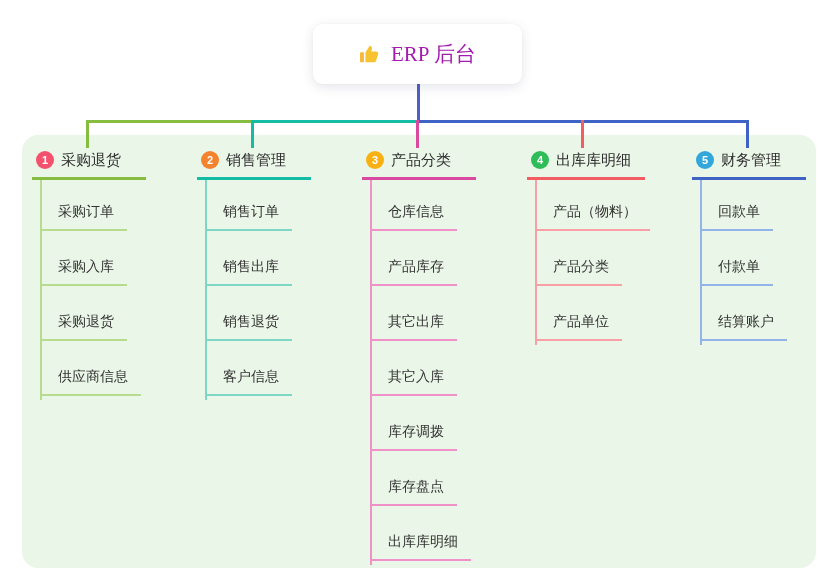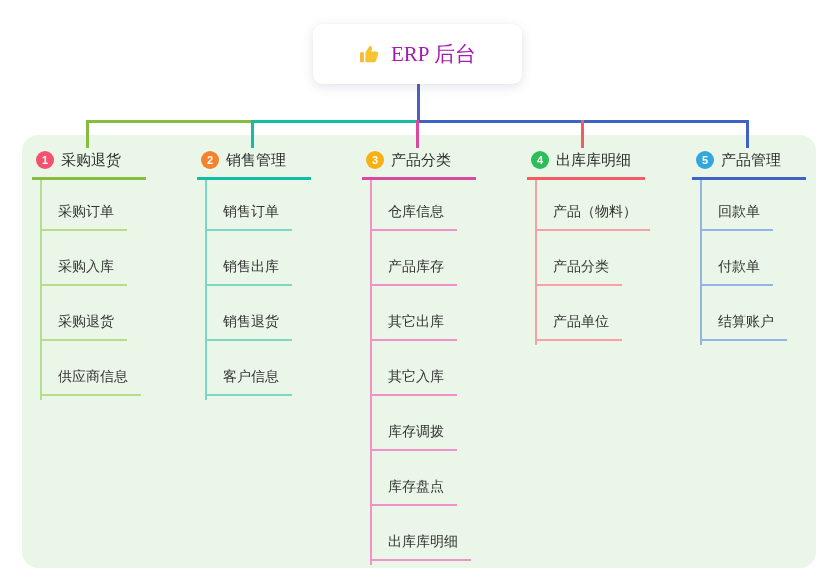--- a/index.html
+++ b/index.html
@@ -83,16 +83,16 @@
       <div class="branch" style="left: 362px;"><div class="branch-header" style="border-bottom-color: rgb(217, 73, 159);">
           <span class="badge" style="background: rgb(249, 176, 19);">3</span>
           <span class="label">产品分类</span>
         </div><div class="trunk" style="background: rgb(240, 146, 200); height: 385px;"></div><div class="child" style="top: 51px;"><span class="child-label" style="border-bottom-color: rgb(240, 146, 200);">仓库信息</span></div><div class="child" style="top: 106px;"><span class="child-label" style="border-bottom-color: rgb(240, 146, 200);">产品库存</span></div><div class="child" style="top: 161px;"><span class="child-label" style="border-bottom-color: rgb(240, 146, 200);">其它出库</span></div><div class="child" style="top: 216px;"><span class="child-label" style="border-bottom-color: rgb(240, 146, 200);">其它入库</span></div><div class="child" style="top: 271px;"><span class="child-label" style="border-bottom-color: rgb(240, 146, 200);">库存调拨</span></div><div class="child" style="top: 326px;"><span class="child-label" style="border-bottom-color: rgb(240, 146, 200);">库存盘点</span></div><div class="child" style="top: 381px;"><span class="child-label" style="border-bottom-color: rgb(240, 146, 200);">出库库明细</span></div></div>
       <div class="branch" style="left: 527px;"><div class="branch-header" style="border-bottom-color: rgb(242, 93, 100);">
           <span class="badge" style="background: rgb(46, 189, 89);">4</span>
           <span class="label">出库库明细</span>
         </div><div class="trunk" style="background: rgb(248, 160, 165); height: 165px;"></div><div class="child" style="top: 51px;"><span class="child-label" style="border-bottom-color: rgb(248, 160, 165);">产品（物料）</span></div><div class="child" style="top: 106px;"><span class="child-label" style="border-bottom-color: rgb(248, 160, 165);">产品分类</span></div><div class="child" style="top: 161px;"><span class="child-label" style="border-bottom-color: rgb(248, 160, 165);">产品单位</span></div></div>
       <div class="branch" style="left: 692px;"><div class="branch-header" style="border-bottom-color: rgb(63, 99, 197);">
           <span class="badge" style="background: rgb(49, 167, 219);">5</span>
-          <span class="label">产品管理</span>
+          <span class="label">财务管理</span>
         </div><div class="trunk" style="background: rgb(146, 180, 232); height: 165px;"></div><div class="child" style="top: 51px;"><span class="child-label" style="border-bottom-color: rgb(146, 180, 232);">回款单</span></div><div class="child" style="top: 106px;"><span class="child-label" style="border-bottom-color: rgb(146, 180, 232);">付款单</span></div><div class="child" style="top: 161px;"><span class="child-label" style="border-bottom-color: rgb(146, 180, 232);">结算账户</span></div></div>
     </div>
 </div>
 
 </body></html>

